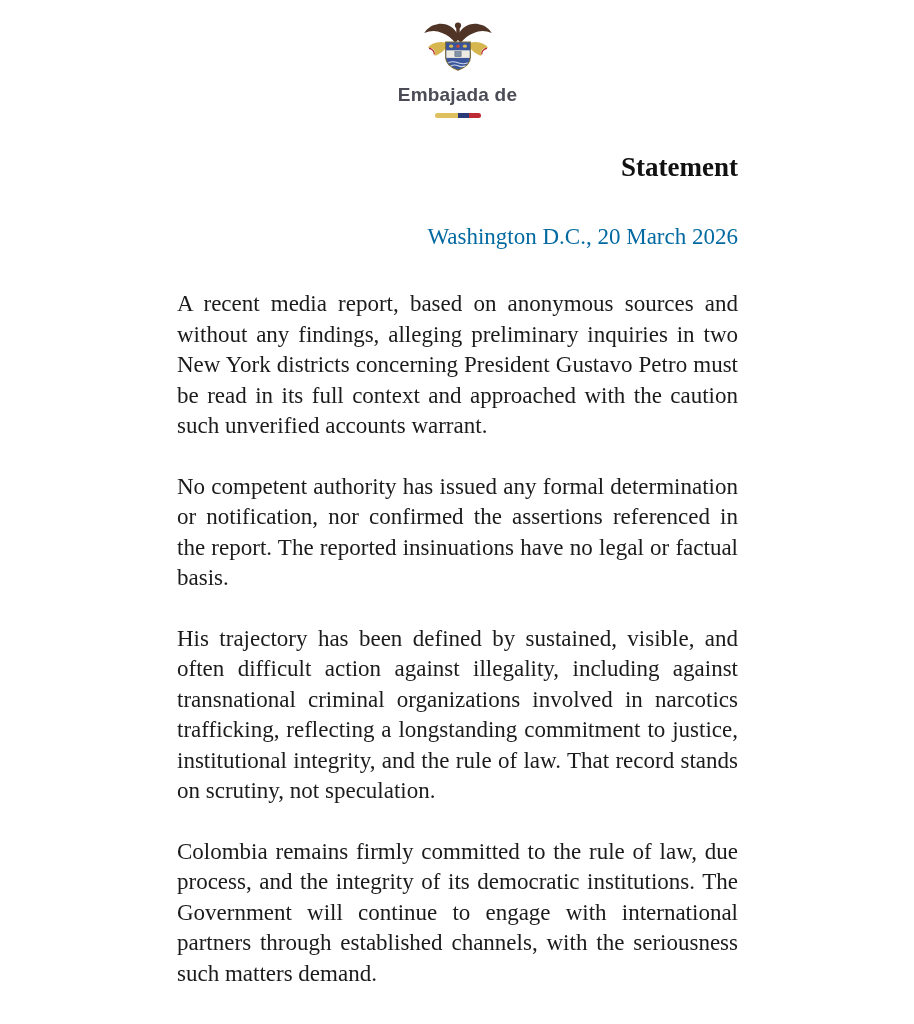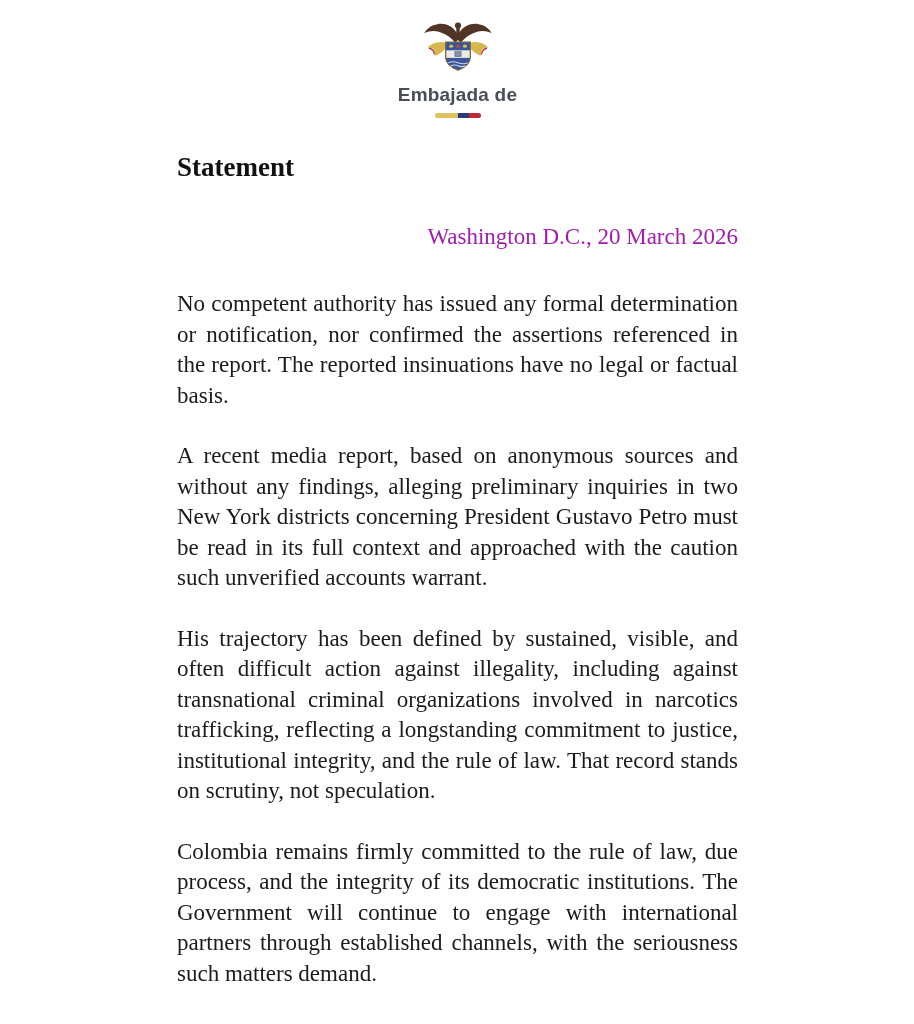--- a/index.html
+++ b/index.html
@@ -36,32 +36,32 @@
     height: 5px;
     margin: 8px auto 0 auto;
     border-radius: 2.5px;
     overflow: hidden;
   }
   .flag-bar .yellow { width: 50%; background: #DEC05F; }
   .flag-bar .blue   { width: 25%; background: #2A3B77; }
   .flag-bar .red    { width: 25%; background: #BE2A33; }
   .doc-title {
     margin-top: 34px;
-    text-align: left;
+    text-align: right;
     font-weight: 700;
     font-size: 27px;
     line-height: 30px;
     color: #111;
   }
   .dateline {
     margin-top: 40px;
     text-align: right;
     font-size: 23px;
     line-height: 30px;
-    color: #a21caf;
+    color: #0369a1;
   }
   .statement-body {
     margin-top: 37px;
   }
   .statement-body p {
     font-size: 23px;
     line-height: 30.5px;
     text-align: justify;
     text-justify: inter-word;
     margin-bottom: 30px;
@@ -106,19 +106,19 @@
       <span class="blue"></span>
       <span class="red"></span>
     </div>
   </div>
 
   <h1 class="doc-title">Statement</h1>
 
   <div class="dateline">Washington D.C., 20 March 2026</div>
 
   <div class="statement-body">
+    <p>A recent media report, based on anonymous sources and without any findings, alleging preliminary inquiries in two New York districts concerning President Gustavo Petro must be read in its full context and approached with the caution such unverified accounts warrant.</p>
     <p>No competent authority has issued any formal determination or notification, nor confirmed the assertions referenced in the report. The reported insinuations have no legal or factual basis.</p>
-    <p>A recent media report, based on anonymous sources and without any findings, alleging preliminary inquiries in two New York districts concerning President Gustavo Petro must be read in its full context and approached with the caution such unverified accounts warrant.</p>
     <p>His trajectory has been defined by sustained, visible, and often difficult action against illegality, including against transnational criminal organizations involved in narcotics trafficking, reflecting a longstanding commitment to justice, institutional integrity, and the rule of law. That record stands on scrutiny, not speculation.</p>
     <p>Colombia remains firmly committed to the rule of law, due process, and the integrity of its democratic institutions. The Government will continue to engage with international partners through established channels, with the seriousness such matters demand.</p>
   </div>
 
 </div>
 
 </body></html>

